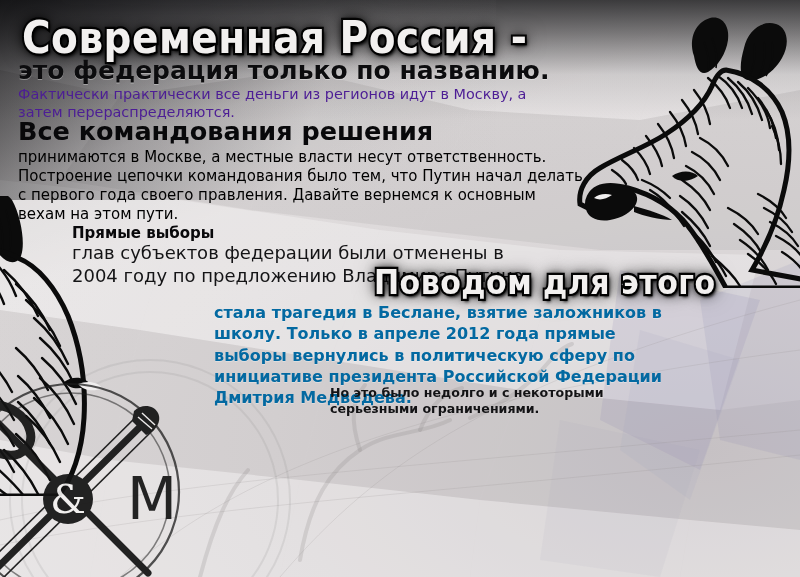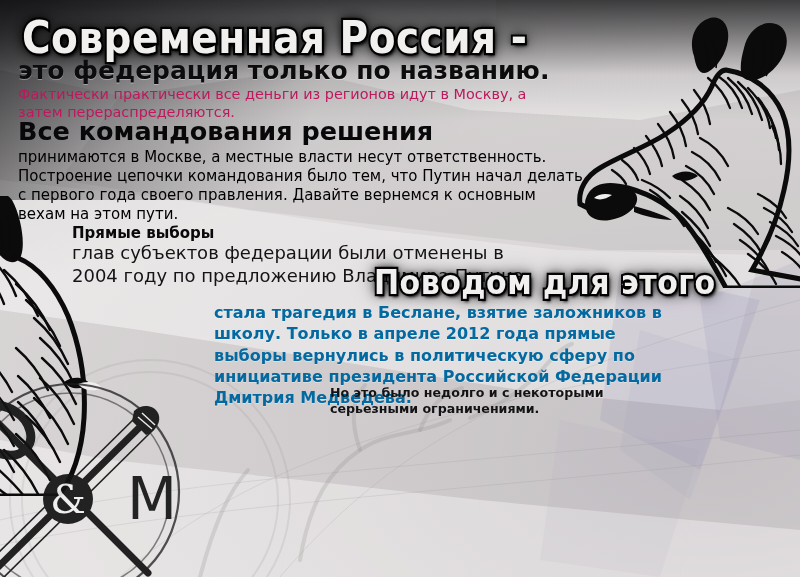--- a/index.html
+++ b/index.html
@@ -72,21 +72,21 @@
   }
   #t2 {
     position: absolute; left: 18px; top: 58px;
     font-size: 25px; font-weight: 700; line-height: 1.05;
     color: #0c0c0e;
     text-shadow: 0 1px 0 rgba(255,255,255,0.35);
   }
   #t3 {
     position: absolute; left: 18px; top: 86px; width: 556px;
     font-size: 14.4px; line-height: 1.24;
-    color: #be185d;
+    color: #4c1d95;
     font-weight: 500;
   }
   #t4 {
     position: absolute; left: 18px; top: 118px;
     font-size: 25.5px; font-weight: 700; line-height: 1.05;
     color: #08080a;
   }
   #t5 {
     position: absolute; left: 18px; top: 148px; width: 566px;
     font-size: 15px; line-height: 1.26;

